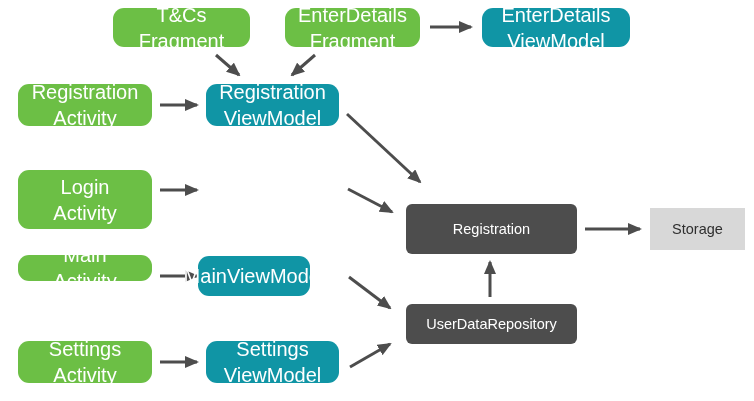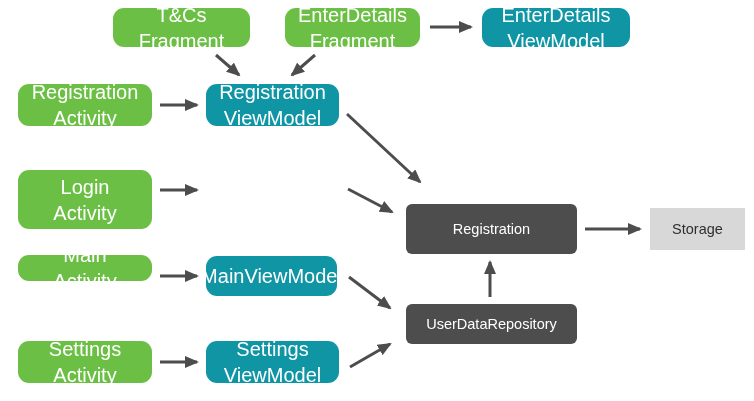--- a/index.html
+++ b/index.html
@@ -45,21 +45,21 @@
 
   
   #n-tcs-fragment           { left:113px; top:8px;   width:137px; height:39px; }
   #n-enterdetails-fragment  { left:285px; top:8px;   width:135px; height:39px; }
   #n-enterdetails-viewmodel { left:482px; top:8px;   width:148px; height:39px; }
   #n-registration-activity  { left:18px;  top:84px;  width:134px; height:42px; }
   #n-registration-viewmodel { left:206px; top:84px;  width:133px; height:42px; }
   #n-login-activity         { left:18px;  top:170px; width:134px; height:59px; }
   #n-login-viewmodel        { left:206px; top:170px; width:133px; height:41px; }
   #n-main-activity          { left:18px;  top:255px; width:134px; height:26px; }
-  #n-main-viewmodel         { left:206px; top:256px; width:131px; height:40px; }
+  #n-main-viewmodel         { left:198px; top:256px; width:112px; height:40px; }
   #n-settings-activity      { left:18px;  top:341px; width:134px; height:42px; }
   #n-settings-viewmodel     { left:206px; top:341px; width:133px; height:42px; }
   #n-usermanager            { left:406px; top:204px; width:171px; height:50px; }
   #n-userdatarepository     { left:406px; top:304px; width:171px; height:40px; }
   #n-storage                { left:650px; top:208px; width:95px;  height:42px; }
 </style>
 </head>
 <body>
 
 <div id="canvas">

